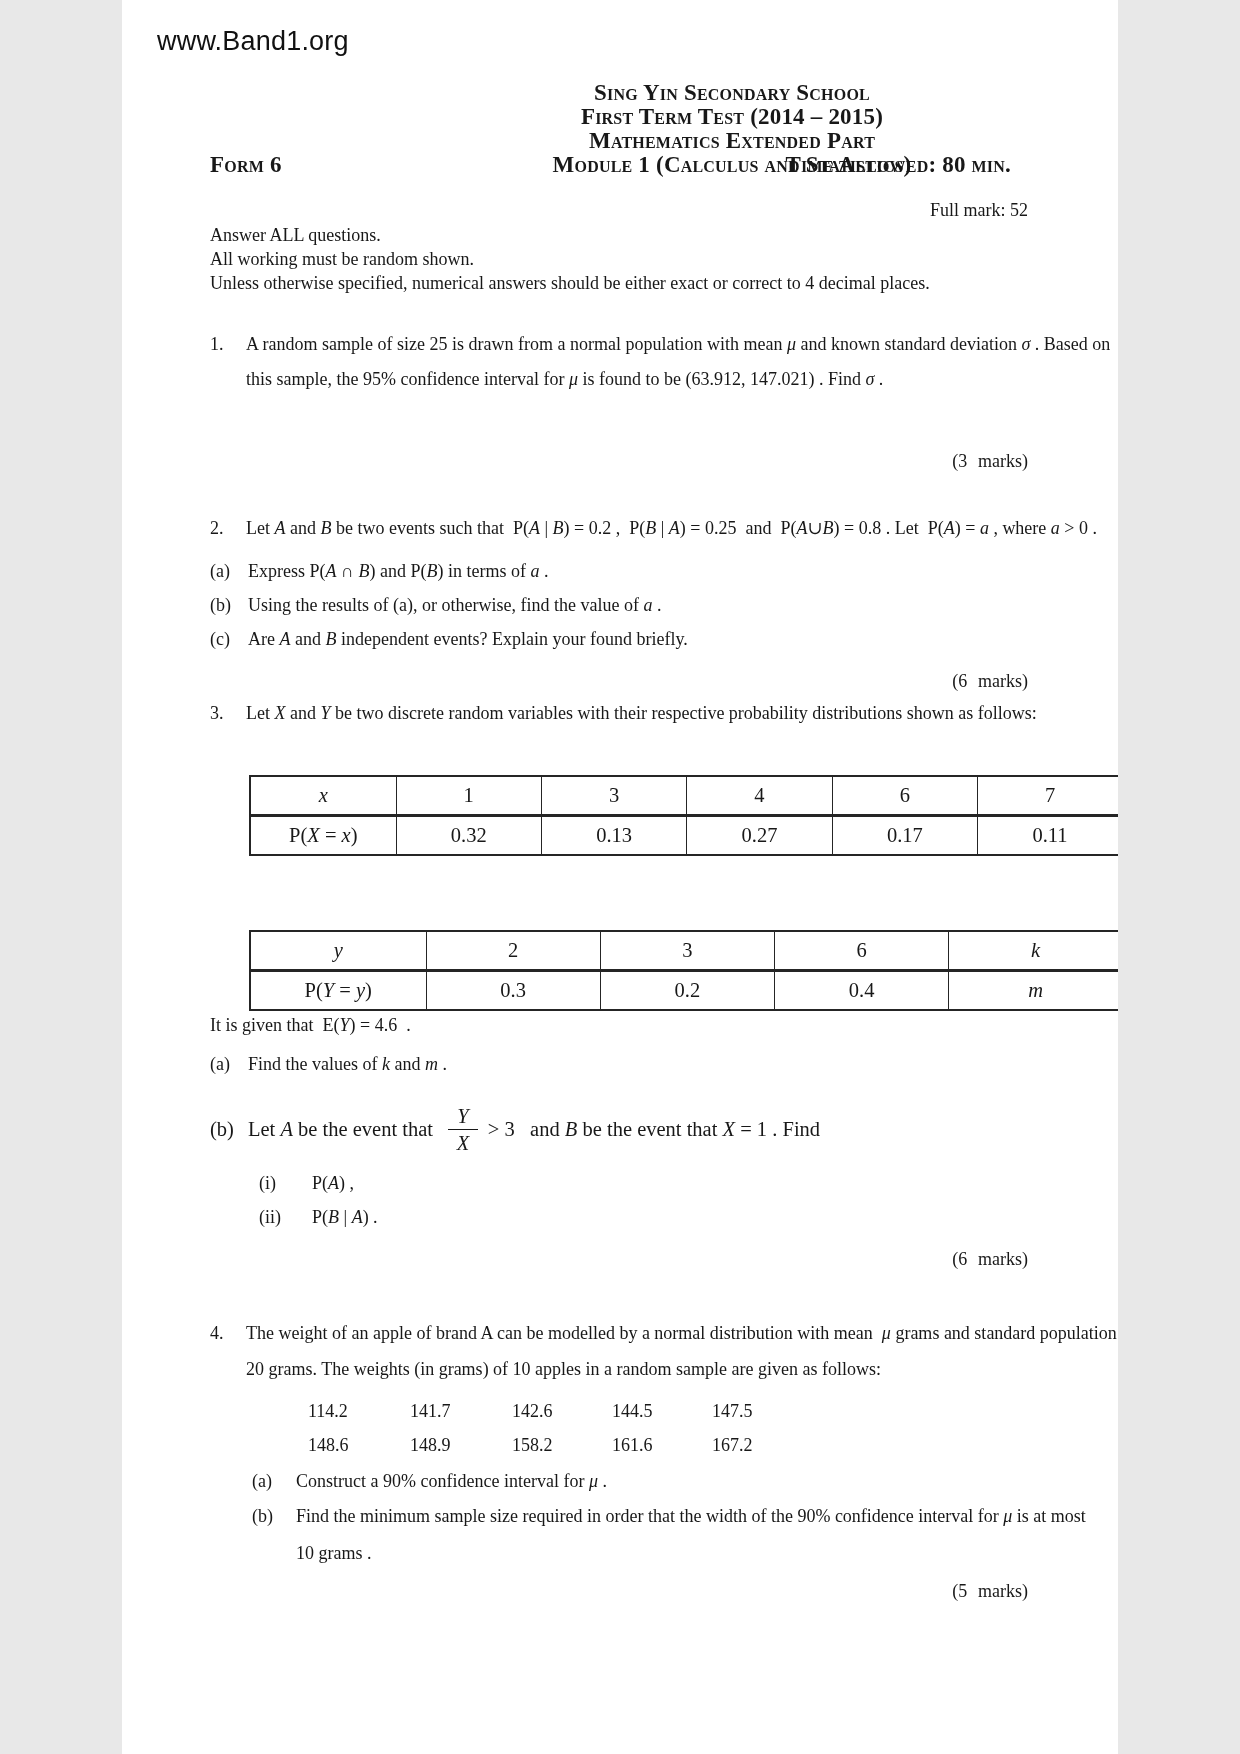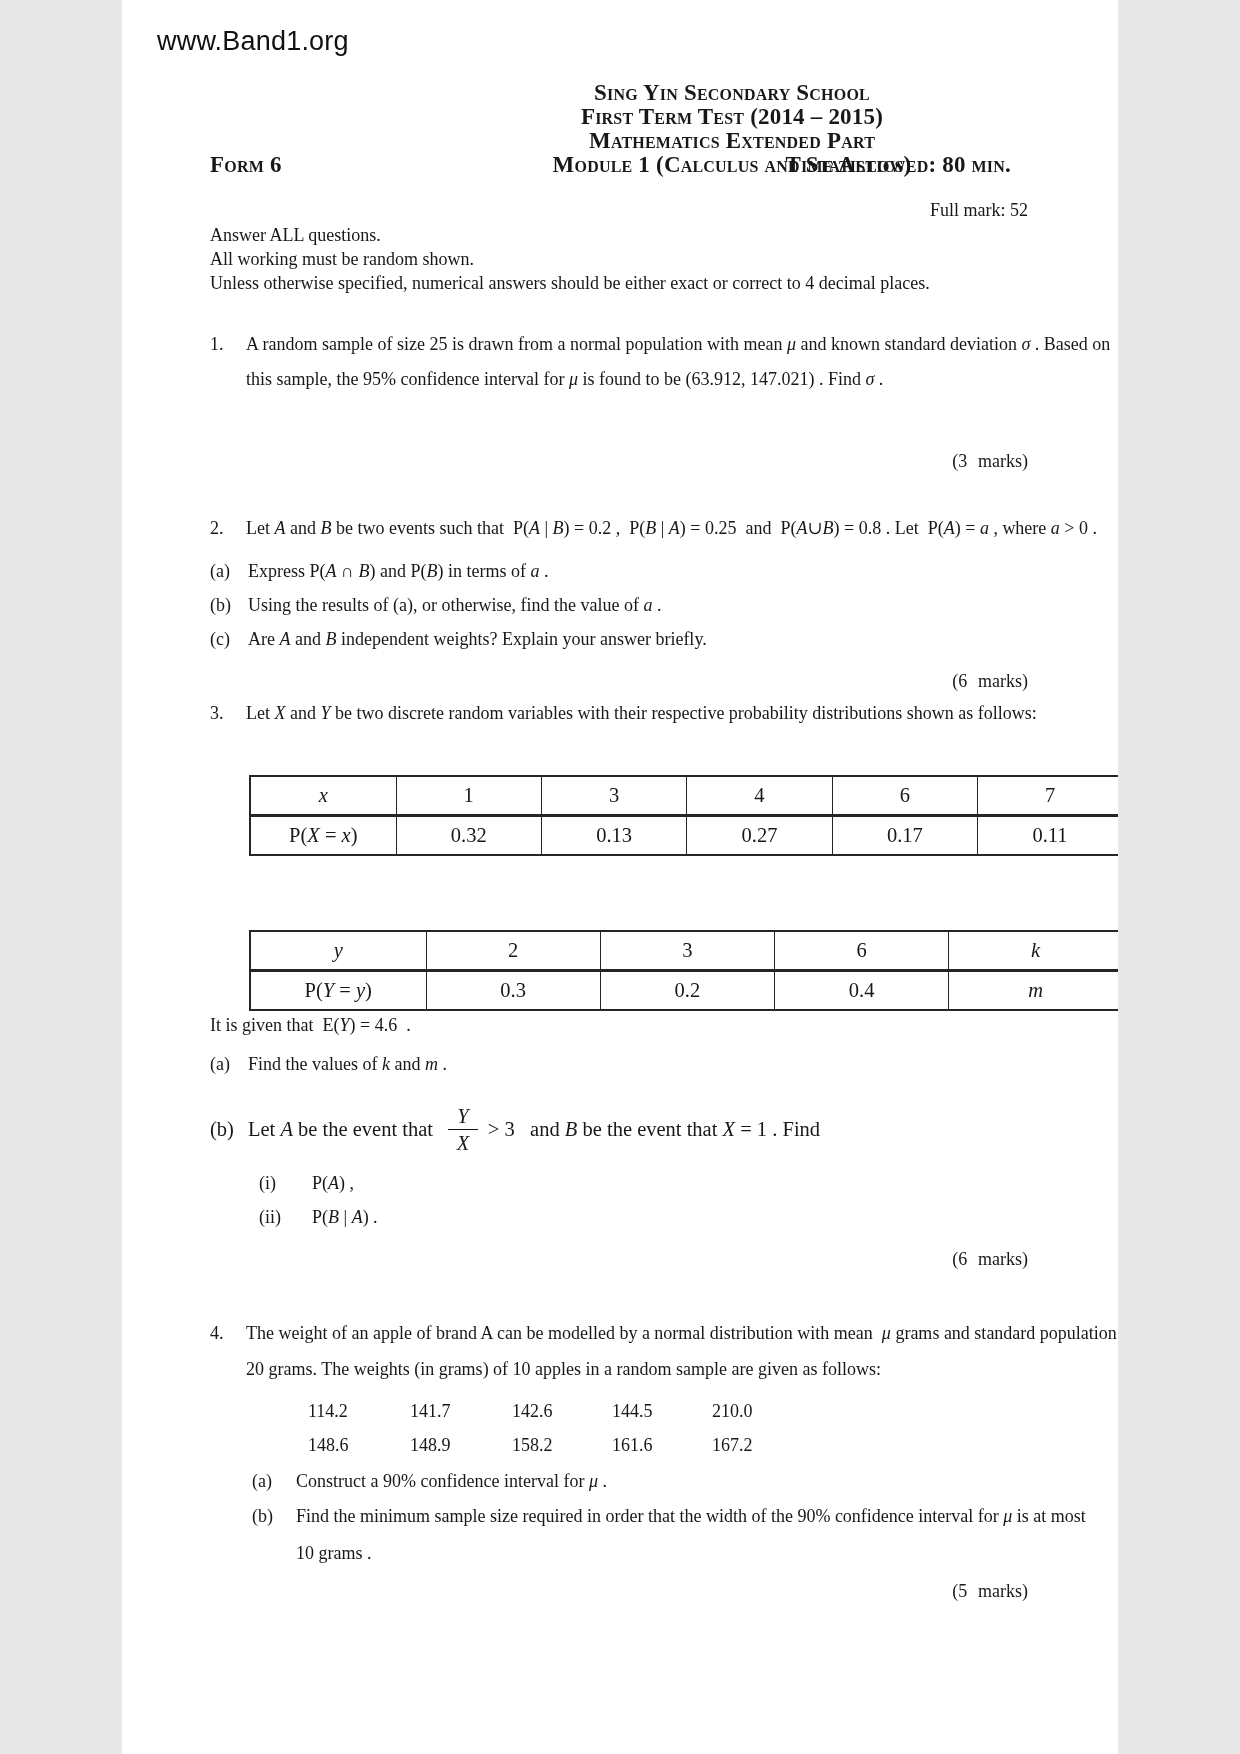--- a/index.html
+++ b/index.html
@@ -62,21 +62,21 @@
   <div class="line" style="left:124px;top:368px"><span>this sample, the 95% confidence interval for </span><span class="i">μ</span><span> is found to be (63.912, 147.021) . Find </span><span class="i">σ</span><span> .</span></div>
   <span class="line marks" style="top:450px;right:90px">(3 marks)</span>
 
   <span class="line" style="left:88px;top:517px">2.</span>
   <div class="line" style="left:124px;top:517px"><span>Let </span><span class="i">A</span><span> and </span><span class="i">B</span><span> be two events such that  P(</span><span class="i">A</span><span> | </span><span class="i">B</span><span>) = 0.2 ,  P(</span><span class="i">B</span><span> | </span><span class="i">A</span><span>) = 0.25  and  P(</span><span class="i">A</span><span>∪</span><span class="i">B</span><span>) = 0.8 . Let  P(</span><span class="i">A</span><span>) = </span><span class="i">a</span><span> , where </span><span class="i">a</span><span> &gt; 0 .</span></div>
   <span class="line" style="left:88px;top:560px">(a)</span>
   <div class="line" style="left:126px;top:560px"><span>Express P(</span><span class="i">A</span><span> ∩ </span><span class="i">B</span><span>) and P(</span><span class="i">B</span><span>) in terms of </span><span class="i">a</span><span> .</span></div>
   <span class="line" style="left:88px;top:594px">(b)</span>
   <div class="line" style="left:126px;top:594px"><span>Using the results of (a), or otherwise, find the value of </span><span class="i">a</span><span> .</span></div>
   <span class="line" style="left:88px;top:628px">(c)</span>
-  <div class="line" style="left:126px;top:628px"><span>Are </span><span class="i">A</span><span> and </span><span class="i">B</span><span> independent weights? Explain your answer briefly.</span></div>
+  <div class="line" style="left:126px;top:628px"><span>Are </span><span class="i">A</span><span> and </span><span class="i">B</span><span> independent events? Explain your found briefly.</span></div>
   <span class="line marks" style="top:670px;right:90px">(6 marks)</span>
 
   <span class="line" style="left:88px;top:702px">3.</span>
   <div class="line" style="left:124px;top:702px"><span>Let </span><span class="i">X</span><span> and </span><span class="i">Y</span><span> be two discrete random variables with their respective probability distributions shown as follows:</span></div>
 
   <table class="prob" style="top:775px">
     <colgroup>
       <col style="width:146px">
         <col style="width:145.4px">
         <col style="width:145.4px">
@@ -147,21 +147,21 @@
   <span class="line marks" style="top:1248px;right:90px">(6 marks)</span>
 
   <span class="line" style="left:88px;top:1322px">4.</span>
   <div class="line" style="left:124px;top:1322px"><span>The weight of an apple of brand A can be modelled by a normal distribution with mean  </span><span class="i">μ</span><span> grams and standard population</span></div>
   <div class="line" style="left:124px;top:1358px">20 grams. The weights (in grams) of 10 apples in a random sample are given as follows:</div>
 
   <span class="line" style="left:186px;top:1400px">114.2</span>
   <span class="line" style="left:288px;top:1400px">141.7</span>
   <span class="line" style="left:390px;top:1400px">142.6</span>
   <span class="line" style="left:490px;top:1400px">144.5</span>
-  <span class="line" style="left:590px;top:1400px">210.0</span>
+  <span class="line" style="left:590px;top:1400px">147.5</span>
   <span class="line" style="left:186px;top:1434px">148.6</span>
   <span class="line" style="left:288px;top:1434px">148.9</span>
   <span class="line" style="left:390px;top:1434px">158.2</span>
   <span class="line" style="left:490px;top:1434px">161.6</span>
   <span class="line" style="left:590px;top:1434px">167.2</span>
 
   <span class="line" style="left:130px;top:1470px">(a)</span>
   <div class="line" style="left:174px;top:1470px"><span>Construct a 90% confidence interval for </span><span class="i">μ</span><span> .</span></div>
   <span class="line" style="left:130px;top:1505px">(b)</span>
   <div class="line" style="left:174px;top:1505px"><span>Find the minimum sample size required in order that the width of the 90% confidence interval for </span><span class="i">μ</span><span> is at most</span></div>

